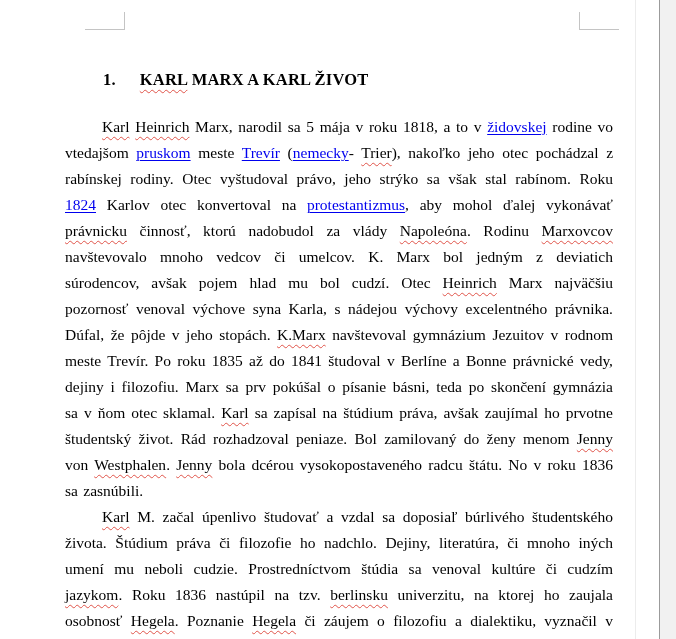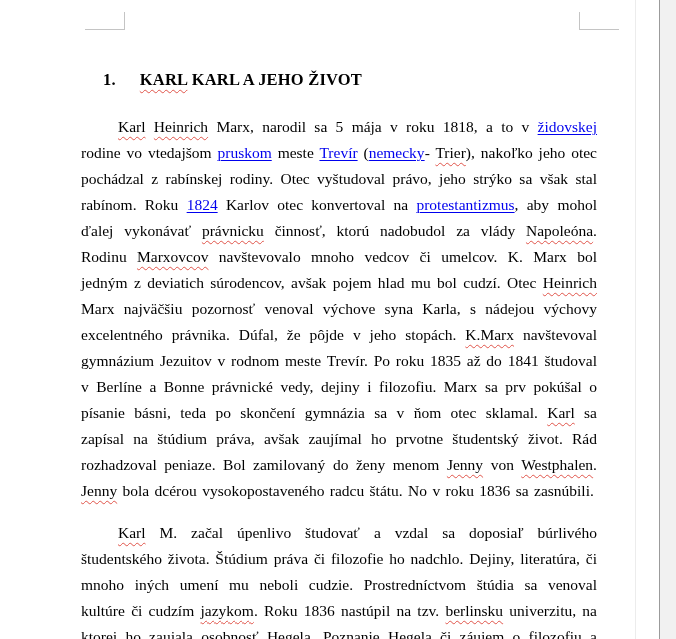--- a/index.html
+++ b/index.html
@@ -65,21 +65,21 @@
     font-weight: bold;
     font-size: 16.5px;
     letter-spacing: 0.2px;
     white-space: nowrap;
   }
   .heading .heading-number {
     display: inline-block;
     margin-right: 24px;
   }
   .para {
-    margin: 16px;
+    margin: 0;
     font-size: 15.5px;
     line-height: 26px;
     text-align: justify;
     text-indent: 37px;
     word-spacing: 1.5px;
   }
   .link {
     color: var(--link-blue, #0000EE);
     text-decoration: underline;
     text-decoration-thickness: 1px;
@@ -95,21 +95,21 @@
 </style>
 </head>
 <body>
 
 <div class="page">
   <div class="crop-mark left"></div>
   <div class="crop-mark right"></div>
 
   <div class="doc-content">
     <div class="heading">
-      <span class="heading-number">1.</span><span id="heading-title-runs"><span class="miss">KARL</span><span> KARL A JEHO ŽIVOT</span></span>
+      <span class="heading-number">1.</span><span id="heading-title-runs"><span class="miss">KARL</span><span> MARX A KARL ŽIVOT</span></span>
     </div>
     <div id="paragraphs-container">
         <p class="para"><span class="miss">Karl</span><span> </span><span class="miss">Heinrich</span><span> Marx, narodil sa 5 mája v roku 1818, a to v </span><span class="link">židovskej</span><span> rodine vo vtedajšom </span><span class="link">pruskom</span><span> meste </span><span class="link">Trevír</span><span> (</span><span class="link">nemecky</span><span>- </span><span class="miss">Trier</span><span>), nakoľko jeho otec pochádzal z rabínskej rodiny. Otec vyštudoval právo, jeho strýko sa však stal rabínom. Roku </span><span class="link">1824</span><span> Karlov otec konvertoval na </span><span class="link">protestantizmus</span><span>, aby mohol ďalej vykonávať </span><span class="miss">právnicku</span><span> činnosť, ktorú nadobudol za vlády </span><span class="miss">Napoleóna</span><span>. Rodinu </span><span class="miss">Marxovcov</span><span> navštevovalo mnoho vedcov či umelcov. K. Marx bol jedným z deviatich súrodencov, avšak pojem hlad mu bol cudzí. Otec </span><span class="miss">Heinrich</span><span> Marx najväčšiu pozornosť venoval výchove syna Karla, s nádejou výchovy excelentného právnika. Dúfal, že pôjde v jeho stopách. </span><span class="miss">K.Marx</span><span> navštevoval gymnázium Jezuitov v rodnom meste Trevír. Po roku 1835 až do 1841 študoval v Berlíne a Bonne právnické vedy, dejiny i filozofiu. Marx sa prv pokúšal o písanie básni, teda po skončení gymnázia sa v ňom otec sklamal. </span><span class="miss">Karl</span><span> sa zapísal na štúdium práva, avšak zaujímal ho prvotne študentský život. Rád rozhadzoval peniaze. Bol zamilovaný do ženy menom </span><span class="miss">Jenny</span><span> von </span><span class="miss">Westphalen</span><span>. </span><span class="miss">Jenny</span><span> bola dcérou vysokopostaveného radcu štátu. No v roku 1836 sa zasnúbili.</span></p>
         <p class="para"><span class="miss">Karl</span><span> M. začal úpenlivo študovať a vzdal sa doposiaľ búrlivého študentského života. Štúdium práva či filozofie ho nadchlo. Dejiny, literatúra, či mnoho iných umení mu neboli cudzie. Prostredníctvom štúdia sa venoval kultúre či cudzím </span><span class="miss">jazykom</span><span>. Roku 1836 nastúpil na tzv. </span><span class="miss">berlinsku</span><span> univerzitu, na ktorej ho zaujala osobnosť </span><span class="miss">Hegela</span><span>. Poznanie </span><span class="miss">Hegela</span><span> či záujem o filozofiu a dialektiku, vyznačil v písomnom liste svojmu otcovi, za </span><span class="miss">medznik</span><span> v živote. Od </span><span class="miss">Hegela</span><span> sa mnoho učil.  Avšak nakoniec sa vydal trocha inou cestou. </span><span> </span></p>
       </div>
   </div>
 
   <div class="page-edge-line"></div>
 </div>
 

